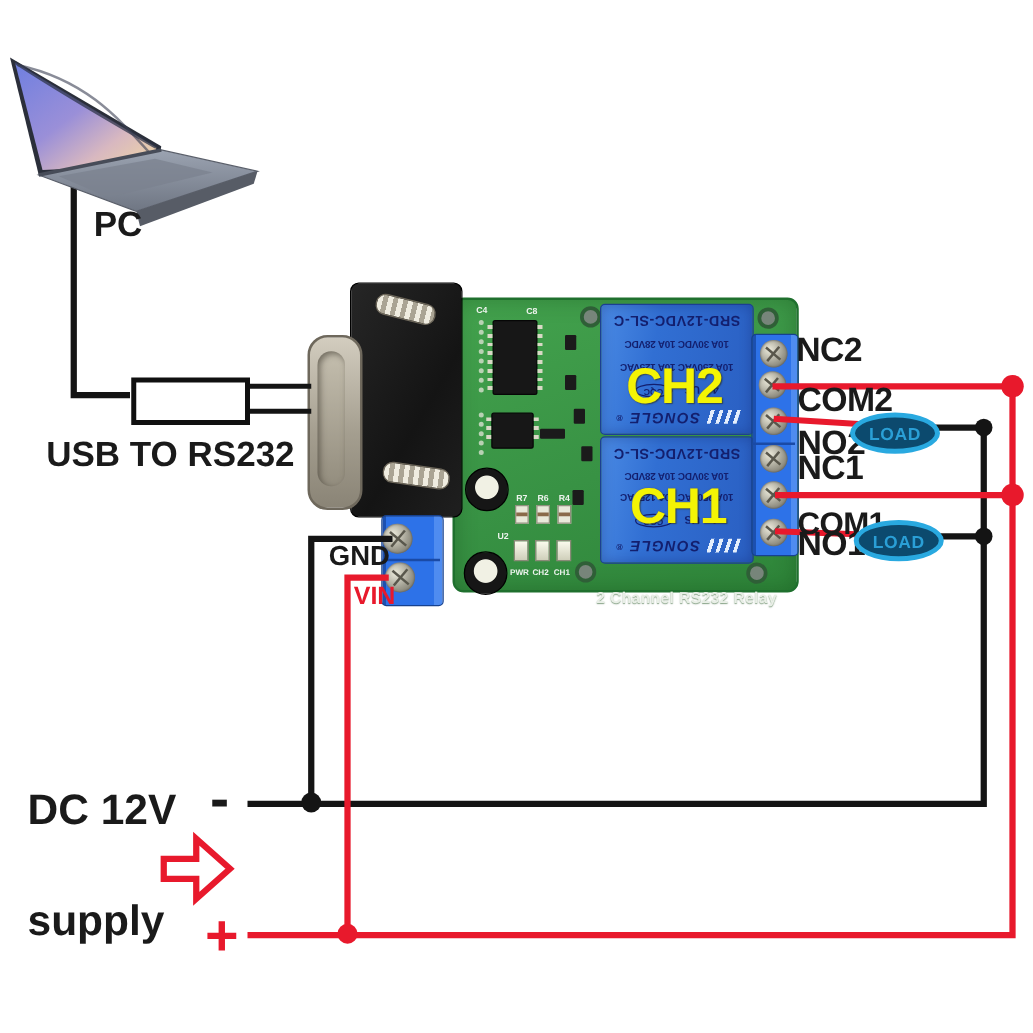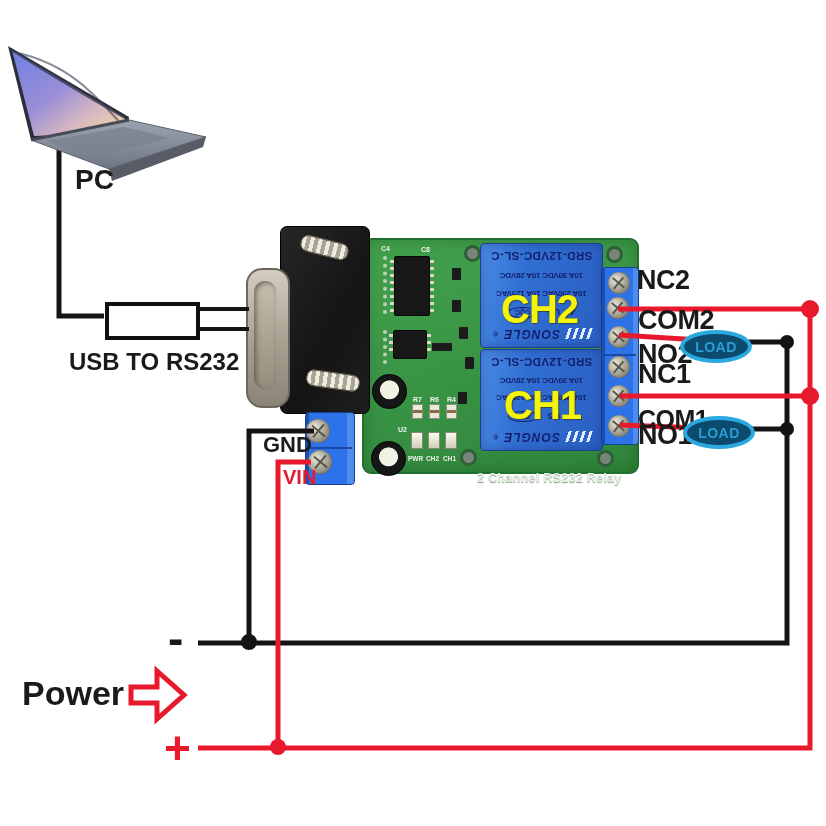--- a/index.html
+++ b/index.html
@@ -210,34 +210,35 @@
       <path d="M109,169 L206,137 L203,147 L112,181 Z" fill="#575c66"></path>
       <path d="M31,140 L129,120" stroke="#474c58" stroke-width="3" fill="none"></path>
     </g>
 
     <path d="M131,687 L157,687 L157,671 L184,695 L157,719 L157,703 L131,703 Z" fill="#ffffff" stroke="#e8192c" stroke-width="5"></path>
   </svg>
 
   <div class="usb-box"></div>
 
   <span class="lbl" style="left:75px;top:166px;font-size:28px;">PC</span>
-  <span class="lbl" style="left:37px;top:350px;font-size:24px;margin-left:32px;">USB TO RS232</span>
+  <span class="lbl" style="left:37px;top:350px;font-size:28px;">USB TO RS232</span>
   <span class="lbl" style="left:263px;top:434px;font-size:22px;">GND</span>
   <span class="lbl red" style="left:283px;top:467px;font-size:20px;">VIN</span>
 
   <span class="lbl" style="left:637px;top:267px;font-size:27px;letter-spacing:-0.5px;">NC2</span>
   <span class="lbl" style="left:638px;top:307px;font-size:27px;letter-spacing:-0.5px;">COM2</span>
   <span class="lbl" style="left:638px;top:341px;font-size:27px;letter-spacing:-0.5px;">NO2</span>
   <span class="lbl" style="left:638px;top:361px;font-size:27px;letter-spacing:-0.5px;">NC1</span>
   <span class="lbl" style="left:638px;top:395px;font-size:25px;letter-spacing:-0.5px;margin-top:12px;">COM1</span>
   <span class="lbl" style="left:638px;top:422px;font-size:27px;letter-spacing:-0.5px;">NO1</span>
 
   <div class="ch-label" style="left:501px;top:287px;">CH2</div>
   <div class="ch-label" style="left:504px;top:383px;">CH1</div>
 
   <div class="load" style="left:680px;top:330px;">LOAD</div>
   <div class="load" style="left:683px;top:416px;">LOAD</div>
 
-  <span class="lbl" style="left:22px;top:676px;font-size:34px;">Power</span>
+  <span class="lbl" style="left:22px;top:631px;font-size:34px;">DC 12V</span>
+  <span class="lbl" style="left:22px;top:720px;font-size:34px;">supply</span>
   <span class="lbl" style="left:168px;top:615px;font-size:46px;">-</span>
   <span class="lbl red" style="left:164px;top:725px;font-size:46px;">+</span>
 
 </div>
 
 </body></html>

